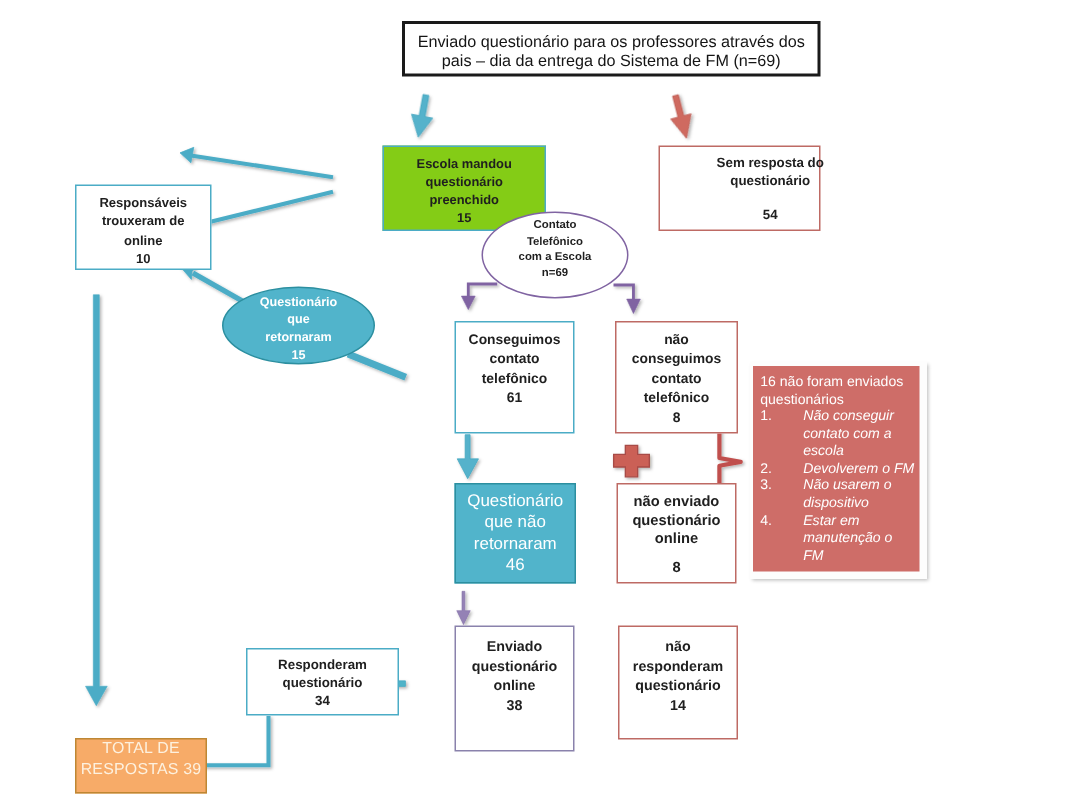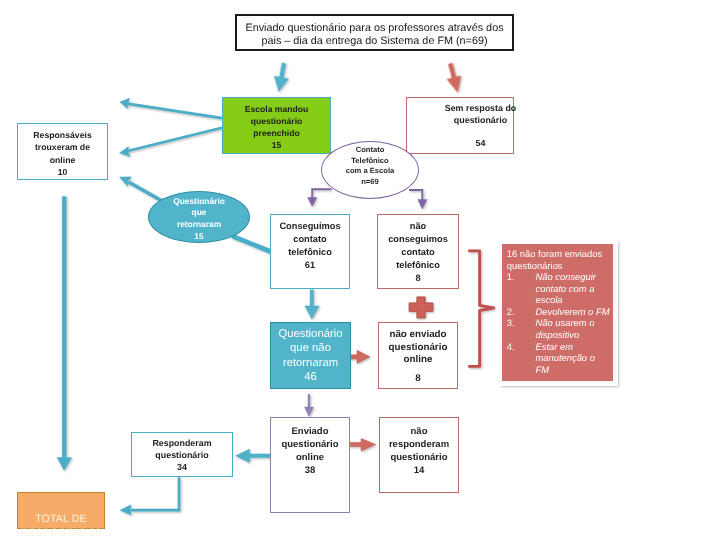--- a/index.html
+++ b/index.html
@@ -2,21 +2,21 @@
 <html><head>
 <meta charset="utf-8">
 <style>
   html,body{margin:0;padding:0;background:#fff;}
   body{width:720px;height:540px;font-family:"Liberation Sans",sans-serif;overflow:hidden;
        -webkit-font-smoothing:antialiased;text-rendering:geometricPrecision;}
   #stage{position:relative;width:720px;height:540px;background:#fff;}
   svg.layer{position:absolute;left:0;top:0;width:720px;height:540px;}
   .node{position:absolute;box-sizing:border-box;display:flex;flex-direction:column;
         align-items:center;justify-content:flex-start;text-align:center;
-        color:#1f1f1f;font-weight:bold;}
+        color:#1f1f1f;font-weight:bold;margin-left:33px;}
   .node .ln,.node .val{display:block;white-space:nowrap;}
   .node .ln:empty{display:block;height:1.34em;}
   #nao-enviado-online .ln:empty{height:0.66em;}
   
   #title-box{left:235px;top:14px;width:279px;height:37px;border:2.2px solid #1a1a1a;background:#fff;
              font-weight:normal;font-size:10.8px;line-height:13.5px;padding-top:5.6px;color:#151515;}
   #correio{left:17px;top:85px;width:91px;height:31px;border:1.2px solid #4BACC6;background:#fff;
            font-size:8.7px;line-height:12.3px;padding-top:2.0px;}
   #responsaveis{left:17px;top:123px;width:91px;height:57px;border:1.2px solid #4BACC6;background:#fff;
            font-size:8.7px;line-height:11.75px;padding-top:5.5px;justify-content:space-between;}
@@ -25,28 +25,28 @@
   #sem-resposta{left:406px;top:97px;width:108px;height:57px;border:1.5px solid #BE6A64;background:#fff;
            font-size:8.9px;line-height:11.9px;padding-top:4.6px;padding-left:41px;}
   #conseguimos{left:270px;top:214px;width:80px;height:75px;border:1.5px solid #4BACC6;background:#fff;
            font-size:9.25px;line-height:12.9px;padding-top:5.0px;}
   #nao-conseguimos{left:377px;top:214px;width:82px;height:75px;border:1.5px solid #BE6A64;background:#fff;
            font-size:9.25px;line-height:12.9px;padding-top:5.0px;}
   #quest-nao-retornaram{left:270px;top:322px;width:81px;height:67px;border:1.6px solid #2C8FA0;background:#51B4CB;
            color:#fff;font-size:11.3px;line-height:14.3px;font-weight:normal;padding-top:4.0px;}
   #nao-enviado-online{left:378px;top:322px;width:80px;height:67px;border:1.4px solid #BE6A64;background:#fff;
            font-size:9.8px;line-height:12.4px;padding-top:6.2px;}
-  #enviado-online{left:270px;top:417px;width:80px;height:96px;border:1.5px solid #8A82AC;background:#fff;
+  #enviado-online{left:270px;top:417px;width:80px;height:84px;border:1.5px solid #8A82AC;background:#fff;
            font-size:9.5px;line-height:12.85px;padding-top:8.2px;}
   #nao-responderam{left:379px;top:417px;width:80px;height:76px;border:1.5px solid #BE6A64;background:#fff;
            font-size:9.5px;line-height:12.85px;padding-top:8.2px;}
   #responderam{left:131px;top:432px;width:102px;height:45px;border:1.3px solid #4BACC6;background:#fff;
            font-size:8.9px;line-height:11.85px;padding-top:5.2px;}
   #total{left:17px;top:492px;width:88px;height:37px;border:1.5px solid #BE8734;background:#F7AB68;
-           color:#FDF1DF;font-size:10.6px;line-height:13.9px;font-weight:normal;padding-top:20px;letter-spacing:0.15px;}
+           color:#FDF1DF;font-size:10.6px;line-height:13.9px;font-weight:normal;padding-top:0;letter-spacing:0.15px;}
   
   .ellipse{position:absolute;display:flex;flex-direction:column;align-items:center;justify-content:flex-start;
            text-align:center;box-sizing:border-box;}
   .ellipse .ln,.ellipse .val{display:block;white-space:nowrap;}
   #contato-ellipse{left:321px;top:141px;width:98px;height:58px;border:1.4px solid #8064A2;border-radius:50%;
                    background:#fff;color:#1f1f1f;font-weight:bold;font-size:7.6px;line-height:10.65px;padding-top:3.0px;}
   #quest-retornaram{left:148px;top:191px;width:102px;height:52px;border:1.6px solid #2C8FA0;border-radius:50%;
                     background:#51B4CB;color:#fff;font-weight:bold;font-size:8.4px;line-height:11.8px;padding-top:3.5px;}
   
   #reasons-box{position:absolute;left:499.5px;top:241.2px;width:118px;height:144.5px;background:#fdfdfd;

